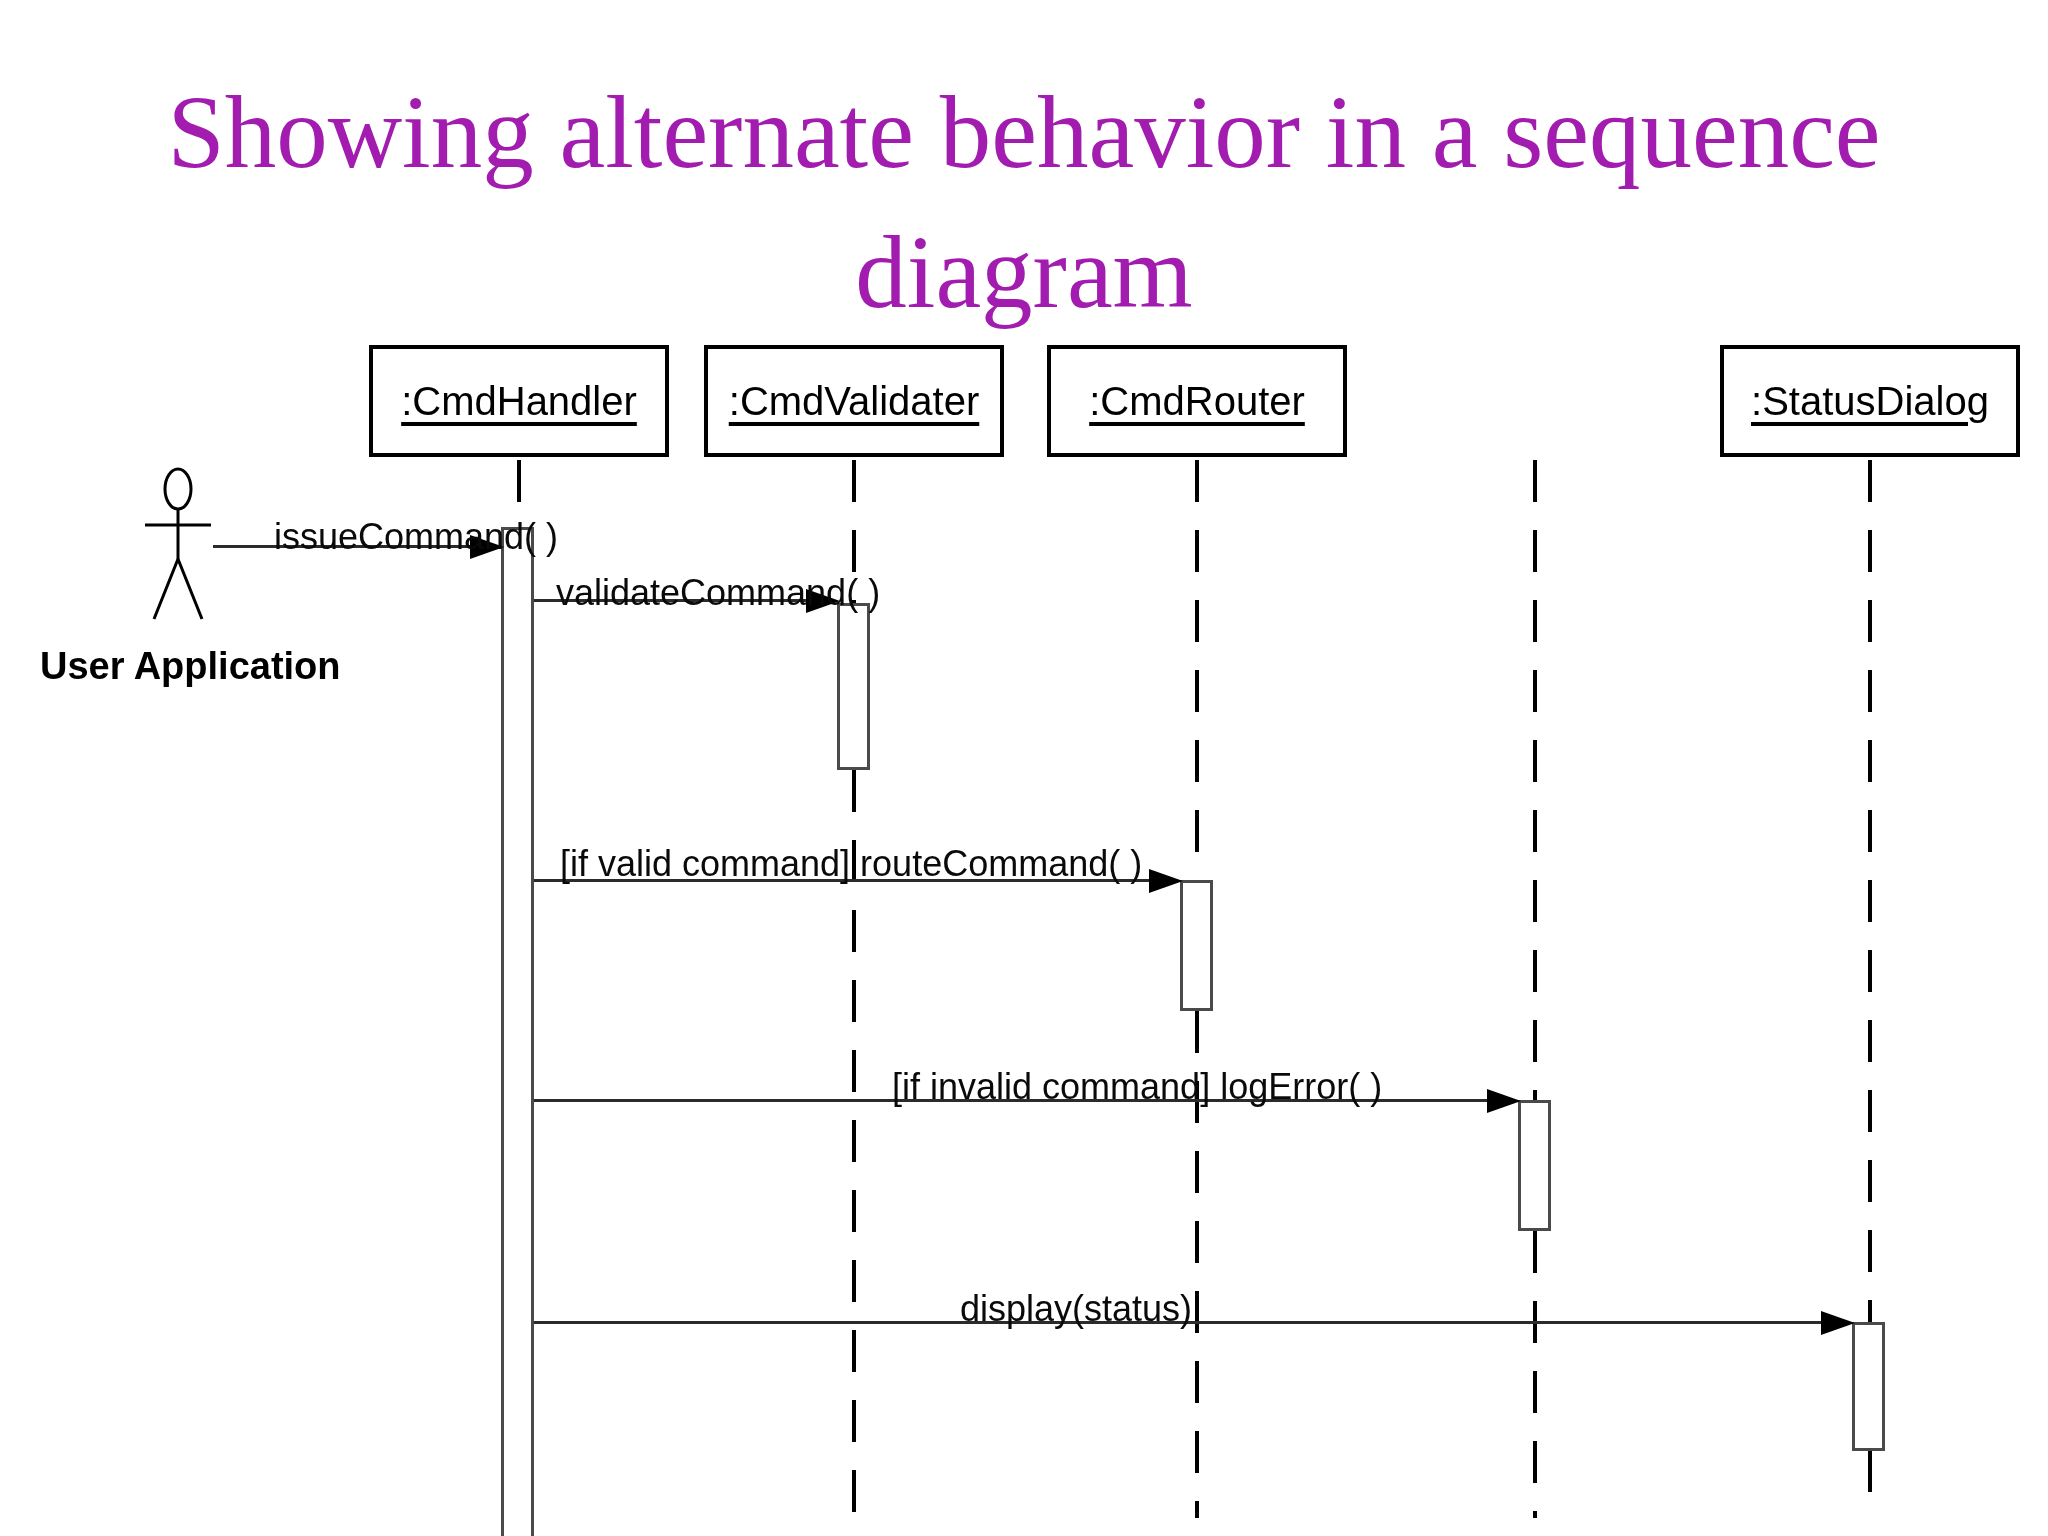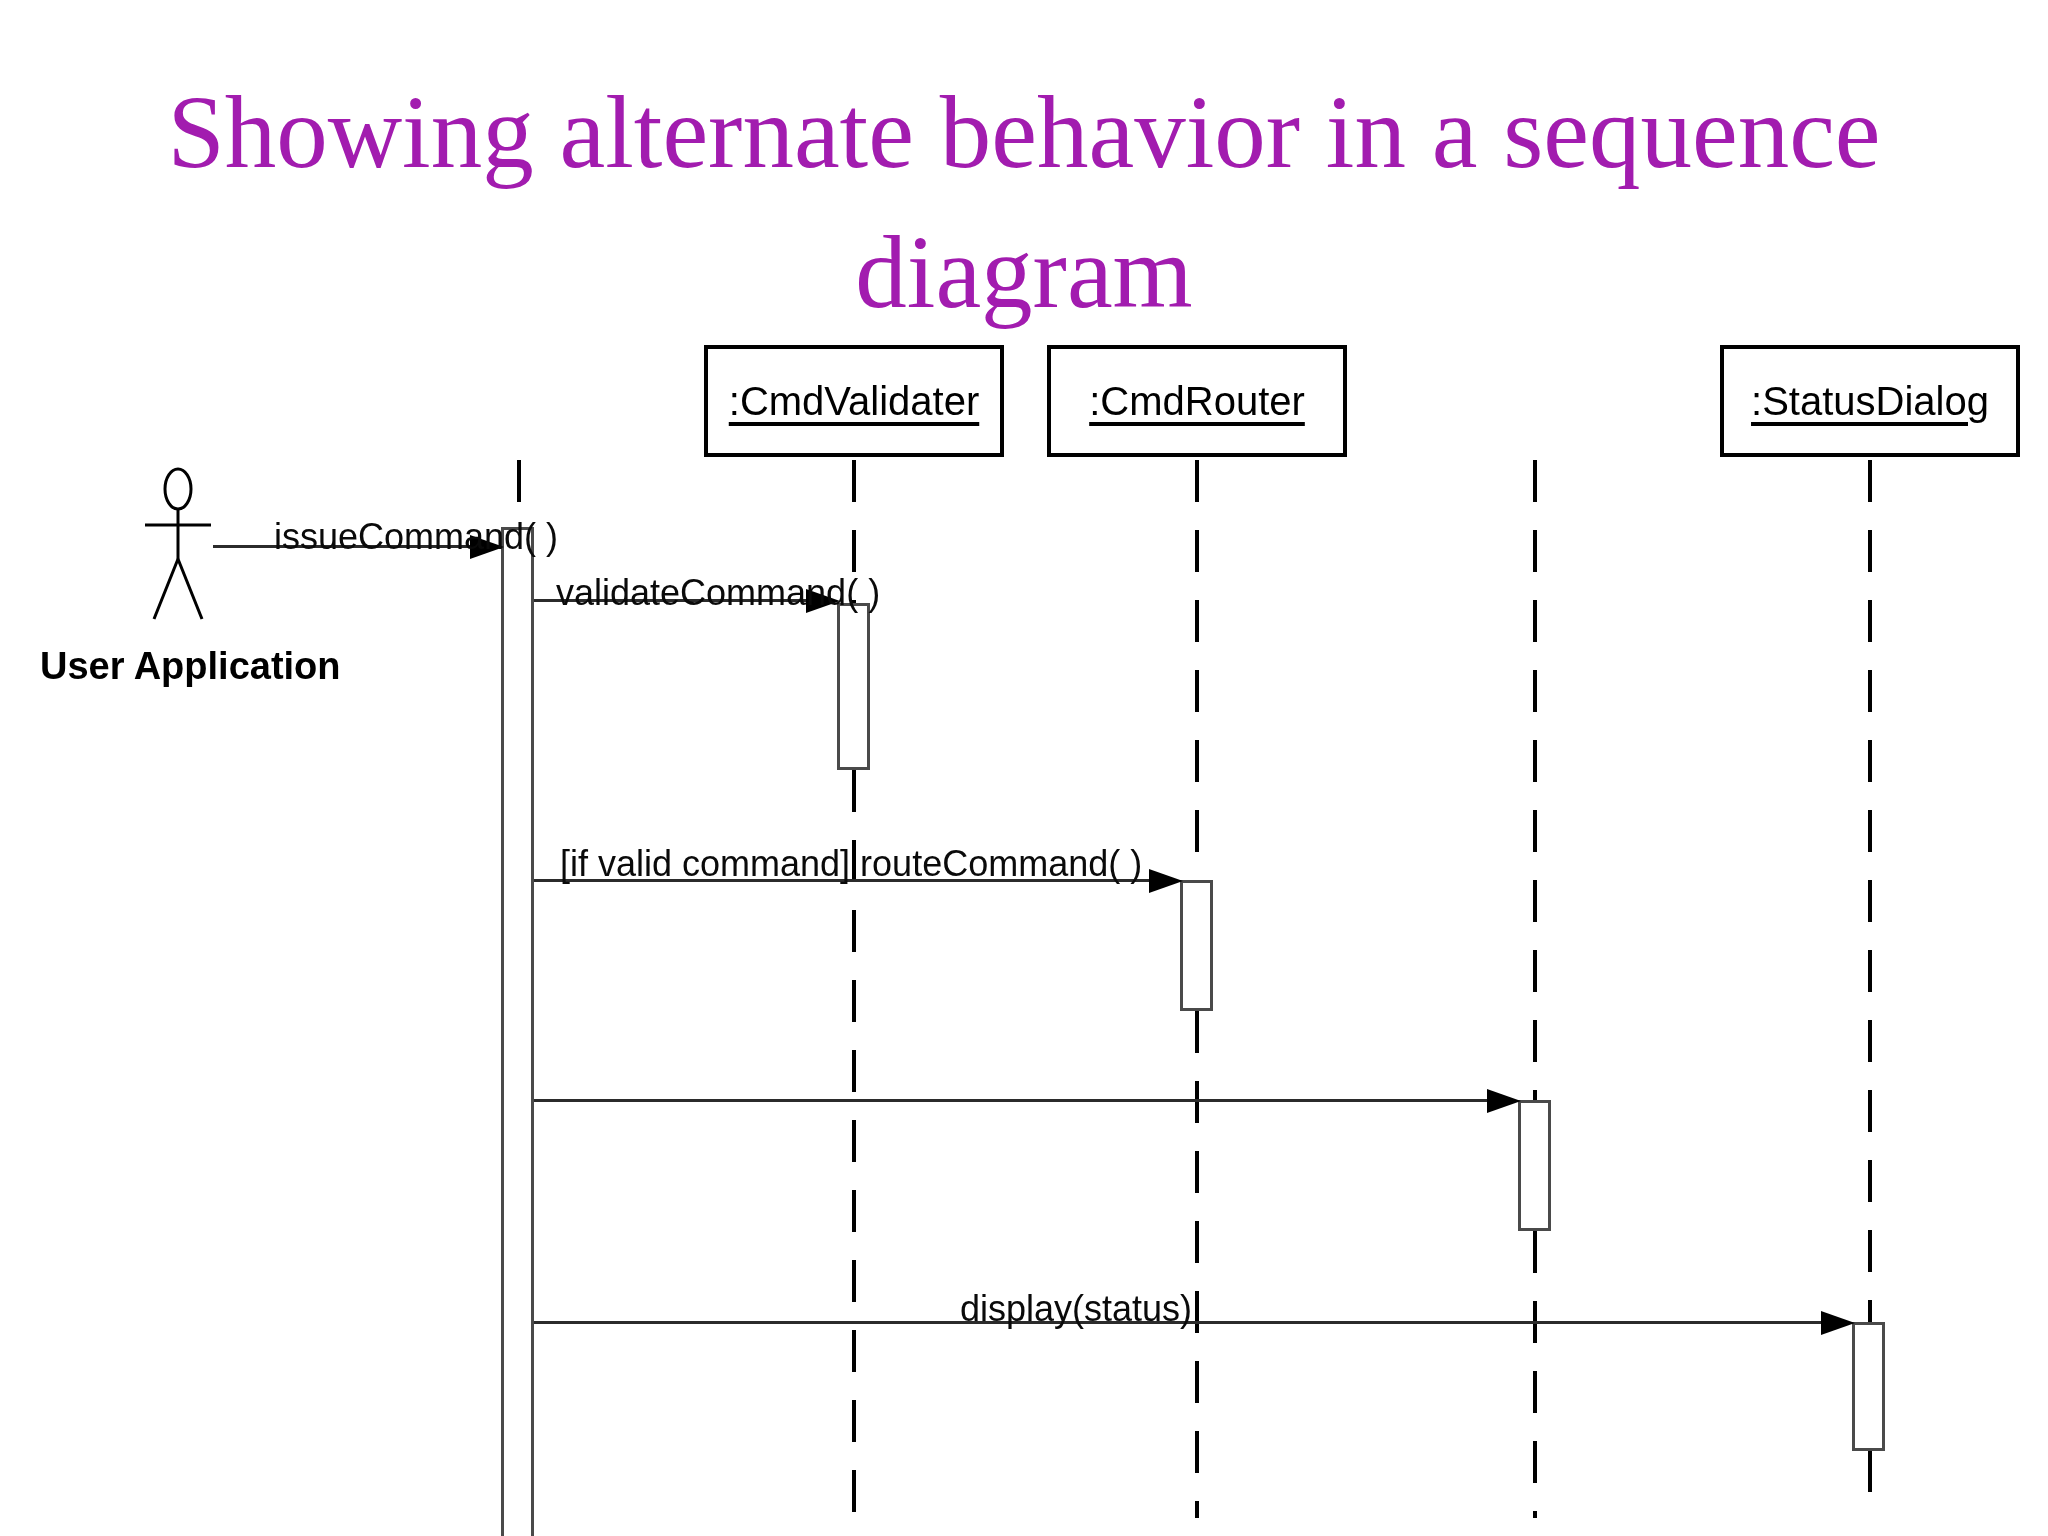--- a/index.html
+++ b/index.html
@@ -45,20 +45,23 @@
 </head>
 <body>
 
 <div class="slide">
 
   <div class="title">
     <div>Showing alternate behavior in a sequence</div>
     <div>diagram</div>
   </div>
 
+  <div class="head-box" style="left:369px">
+    <span class="head-label">:CmdHandler</span>
+  </div>
   <div class="head-box" style="left:704px">
     <span class="head-label">:CmdValidater</span>
   </div>
   <div class="head-box" style="left:1047px">
     <span class="head-label">:CmdRouter</span>
   </div>
   <div class="head-box" style="left:1720px">
     <span class="head-label">:StatusDialog</span>
   </div>
 
@@ -89,20 +92,21 @@
 
   <div class="msg-line" style="left:534px;top:1099px;width:954px"></div>
   <div class="msg-head" style="left:1487px;top:1089px"></div>
 
   <div class="msg-line" style="left:534px;top:1321px;width:1288px"></div>
   <div class="msg-head" style="left:1821px;top:1311px"></div>
 
   <div class="msg-label" style="left:274px;top:492px">issueCommand( )</div>
   <div class="msg-label" style="left:556px;top:548px">validateCommand( )</div>
   <div class="msg-label" style="left:560px;top:819px">[if valid command] routeCommand( )</div>
+  <div class="msg-label" style="left:892px;top:1042px">[if invalid command] logError( )</div>
   <div class="msg-label" style="left:960px;top:1264px">display(status)</div>
 
   <svg class="actor-svg" width="76" height="160" viewBox="0 0 76 160">
     <ellipse cx="38" cy="25" rx="13" ry="20" fill="none" stroke="#000" stroke-width="3"></ellipse>
     <line x1="38" y1="45" x2="38" y2="95" stroke="#000" stroke-width="3"></line>
     <line x1="5" y1="61" x2="71" y2="61" stroke="#000" stroke-width="3"></line>
     <line x1="38" y1="95" x2="14" y2="155" stroke="#000" stroke-width="3"></line>
     <line x1="38" y1="95" x2="62" y2="155" stroke="#000" stroke-width="3"></line>
   </svg>
   <div class="actor-label">User Application</div>

